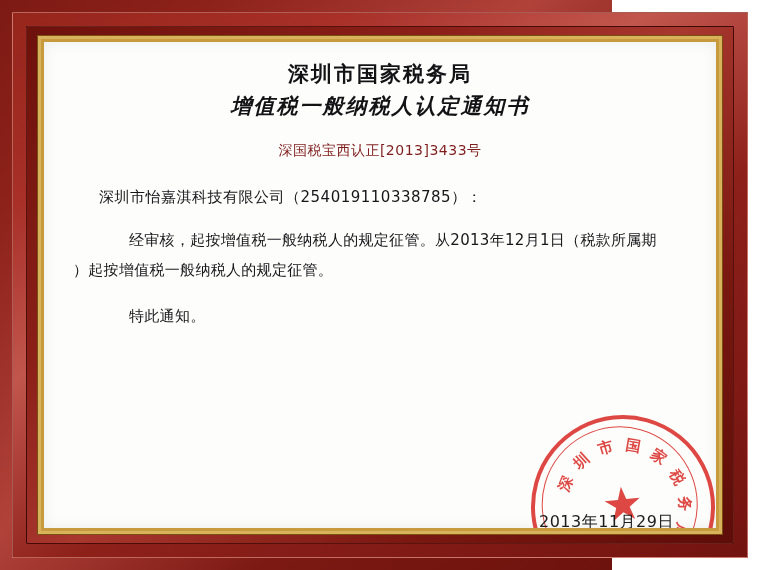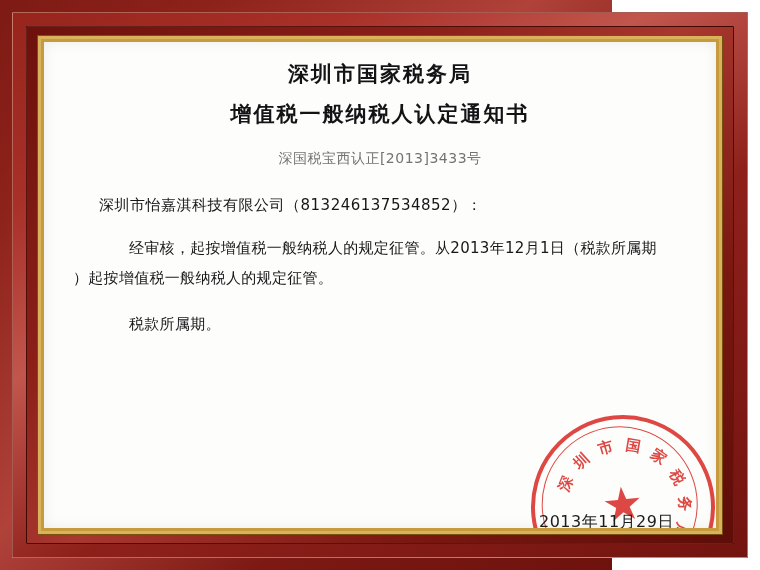--- a/index.html
+++ b/index.html
@@ -68,28 +68,28 @@
     color: #17171a;
   }
   .title-1, .title-2 {
     text-align: center;
     font-weight: bold;
     font-size: 21px;
     letter-spacing: 2px;
     color: #131316;
   }
   .title-1 { margin-top: 18px; }
-  .title-2 { margin-top: 12px; }
+  .title-2 { margin-top: 4px; font-style: italic; }
 
   .doc-number {
     text-align: center;
     font-size: 14px;
     margin-top: 22px;
     letter-spacing: 0.5px;
-    color: #737373;
+    color: #7f1d1d;
   }
 
   .addressee {
     font-size: 15px;
     margin: 28px 0 0 55px;
     letter-spacing: 0.5px;
   }
 
   .body-p {
     font-size: 15px;
@@ -180,26 +180,26 @@
   <div class="frame-gold"></div>
 
   <div class="paper">
     <div class="doc">
 
       <div class="title-1">深圳市国家税务局</div>
       <div class="title-2">增值税一般纳税人认定通知书</div>
 
       <div class="doc-number">深国税宝西认正[2013]3433号</div>
 
-      <div class="addressee">深圳市怡嘉淇科技有限公司（813246137534852）：</div>
+      <div class="addressee">深圳市怡嘉淇科技有限公司（254019110338785）：</div>
 
       <div class="body-p">经审核，起按增值税一般纳税人的规定征管。从2013年12月1日（税款所属期</div>
       <div class="body-p cont">）起按增值税一般纳税人的规定征管。</div>
 
-      <div class="notice-line">税款所属期。</div>
+      <div class="notice-line">特此通知。</div>
 
       <div class="seal">
         <div class="seal-inner-ring"></div>
         <div class="seal-text" id="seal-ring-text">
             <div class="seal-char" style="transform: translate(-54.7px, -29.1px) rotate(298deg);">深</div>
             <div class="seal-char" style="transform: translate(-36.6px, -50px) rotate(323.8deg);">圳</div>
             <div class="seal-char" style="transform: translate(-11.2px, -61px) rotate(349.6deg);">市</div>
             <div class="seal-char" style="transform: translate(16.5px, -59.8px) rotate(375.5deg);">国</div>
             <div class="seal-char" style="transform: translate(40.9px, -46.6px) rotate(401.3deg);">家</div>
             <div class="seal-char" style="transform: translate(57.1px, -24.1px) rotate(427.1deg);">税</div>

